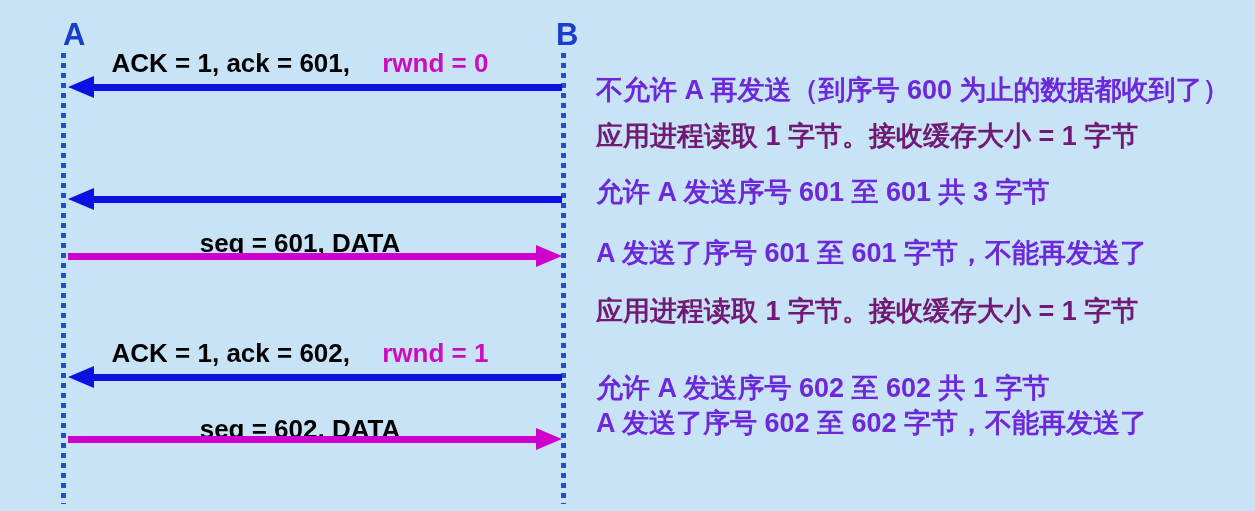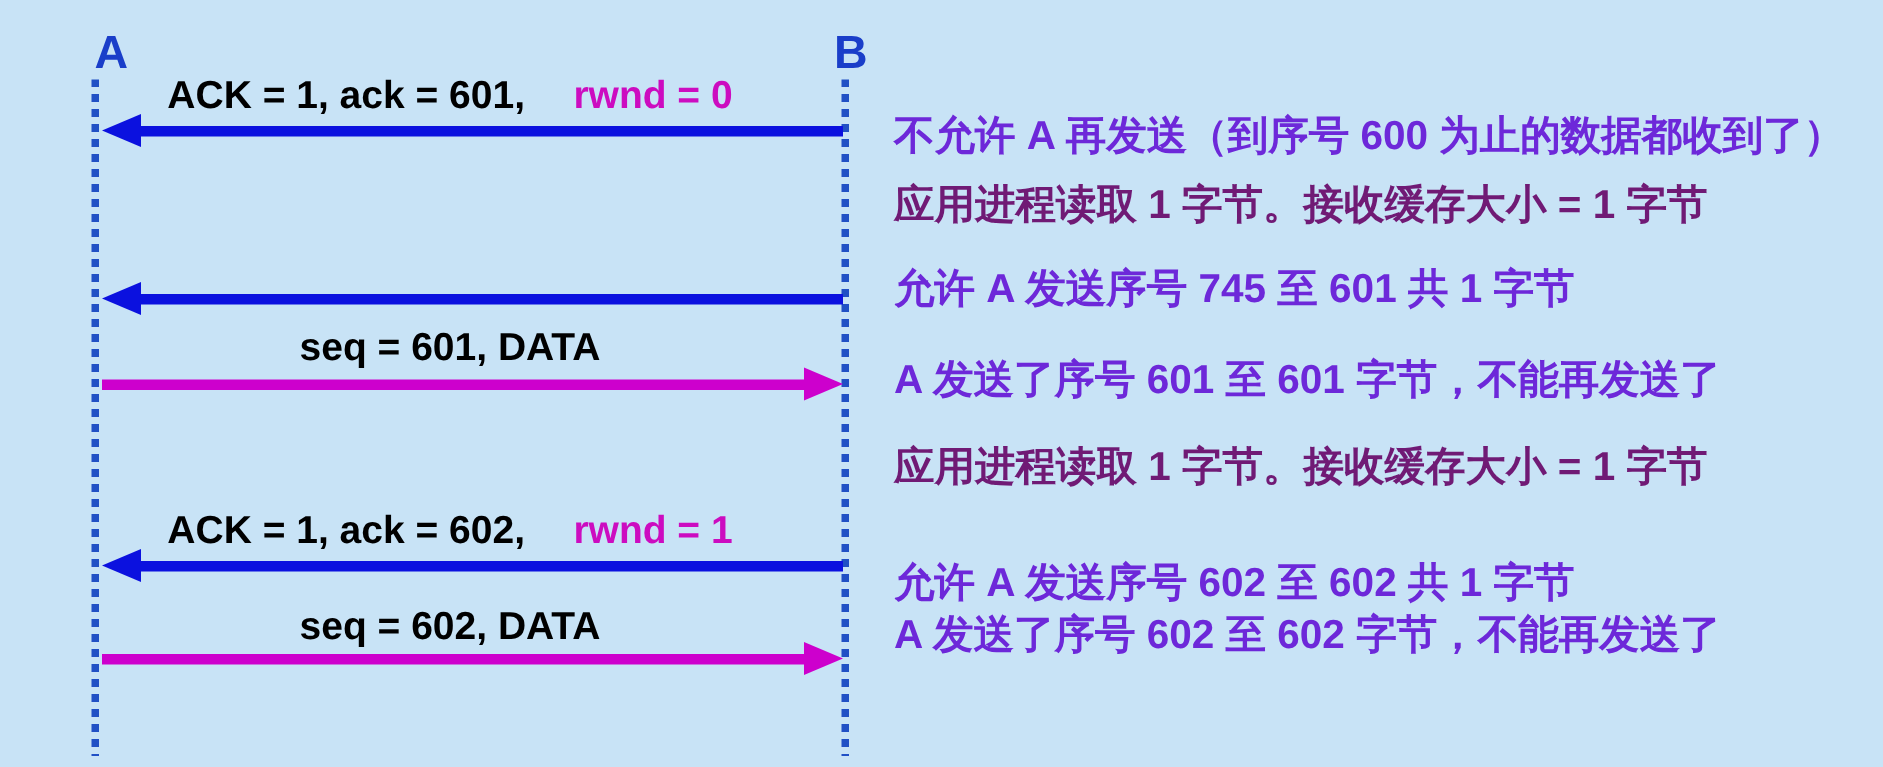--- a/index.html
+++ b/index.html
@@ -41,23 +41,23 @@
     text-align: center;
     font-size: 26px;
     line-height: 30px;
     font-weight: bold;
     color: #000000;
     white-space: nowrap;
   }
   .msg-label .accent { color: #cc0cc0; margin-left: 25px; }
   .lbl1 { top: 48px; }
   .lbl2 { top: 160px; }
-  .lbl3 { top: 216px; }
+  .lbl3 { top: 228px; }
   .lbl4 { top: 338px; text-align: center; }
-  .lbl5 { top: 402px; text-align: center; }
+  .lbl5 { top: 414px; text-align: center; }
 
   .arrow {
     position: absolute;
     left: 68px;
     width: 494px;
     height: 7px;
   }
   .arrow .bar {
     position: absolute;
     top: 0;
@@ -138,19 +138,19 @@
   </div>
 
   <div class="msg-label lbl5"><span>seq = 602, DATA</span></div>
   <div class="arrow dir-right c-magenta arr5">
     <div class="bar"></div>
     <div class="head"></div>
   </div>
 
   <div class="annotation ann1">不允许 A 再发送（到序号 600 为止的数据都收到了）</div>
   <div class="annotation accent ann2">应用进程读取 1 字节。接收缓存大小 = 1 字节</div>
-  <div class="annotation ann3">允许 A 发送序号 745 至 601  共 1 字节</div>
+  <div class="annotation ann3">允许 A 发送序号 601 至 601  共 3 字节</div>
   <div class="annotation ann4">A 发送了序号 601 至 601 字节，不能再发送了</div>
   <div class="annotation accent ann5">应用进程读取 1 字节。接收缓存大小 = 1 字节</div>
   <div class="annotation ann6">允许 A 发送序号 602 至 602  共 1 字节</div>
   <div class="annotation ann7">A 发送了序号 602 至 602 字节，不能再发送了</div>
 
 </div>
 
 </body></html>

